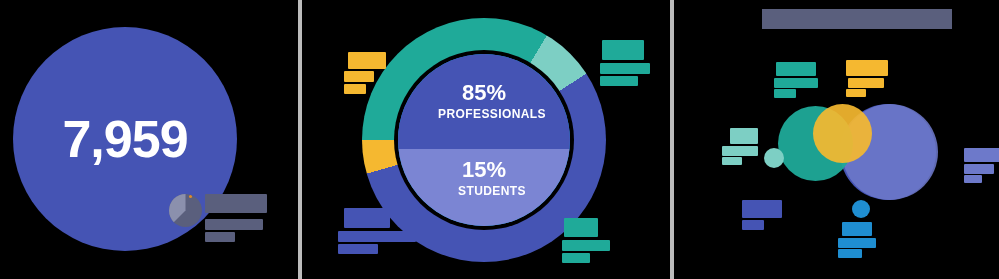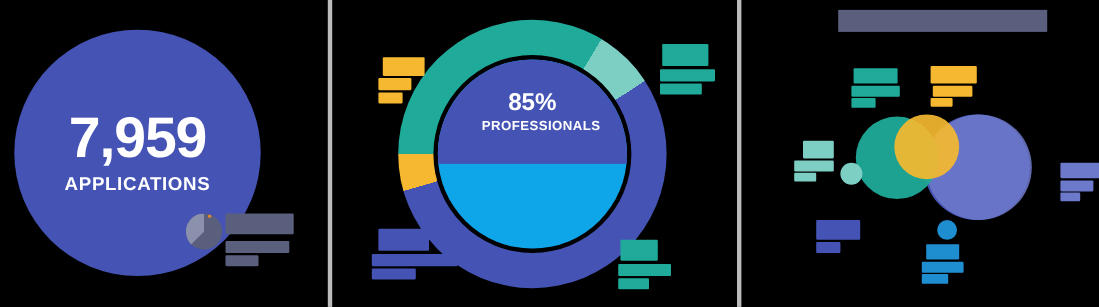--- a/index.html
+++ b/index.html
@@ -84,21 +84,20 @@
 </style>
 </head>
 <body>
 
 <div class="stage">
 
   <div class="panel" id="panel1">
     <div class="big-circle">
       <div class="bc-inner">
         <div class="bc-number">7,959</div>
-        <div class="bc-label">APPLICATIONS</div>
       </div>
     </div>
 
     <div class="pie-icon">
       <div class="slice"></div>
       <div class="dot"></div>
     </div>
 
     <div class="redact" style="left:205px;top:194px;width:70px;height:46px;">
       <i style="left:0;top:0;width:62px;height:19px;background:#5a5f7d;"></i>
@@ -111,20 +110,24 @@
 
   <div class="panel" id="panel2">
     <div class="donut-wrap">
       <div class="donut"></div>
       <div class="donut-hole"></div>
       <div class="inner-circle">
         <div class="inner-top">
           <div class="pct">85%</div>
           <div class="pct-sub">PROFESSIONALS</div>
         </div>
+        <div class="inner-bot">
+          <div class="pct">15%</div>
+          <div class="pct-sub">STUDENTS</div>
+        </div>
       </div>
     </div>
 
     <div class="redact" style="left:42px;top:52px;width:46px;height:42px;">
       <i style="left:4px;top:0;width:38px;height:17px;background:#f5b830;"></i>
       <i style="left:0;top:19px;width:30px;height:11px;background:#f5b830;"></i>
       <i style="left:0;top:32px;width:22px;height:10px;background:#f5b830;"></i>
     </div>
 
     <div class="redact" style="left:298px;top:40px;width:58px;height:52px;">

